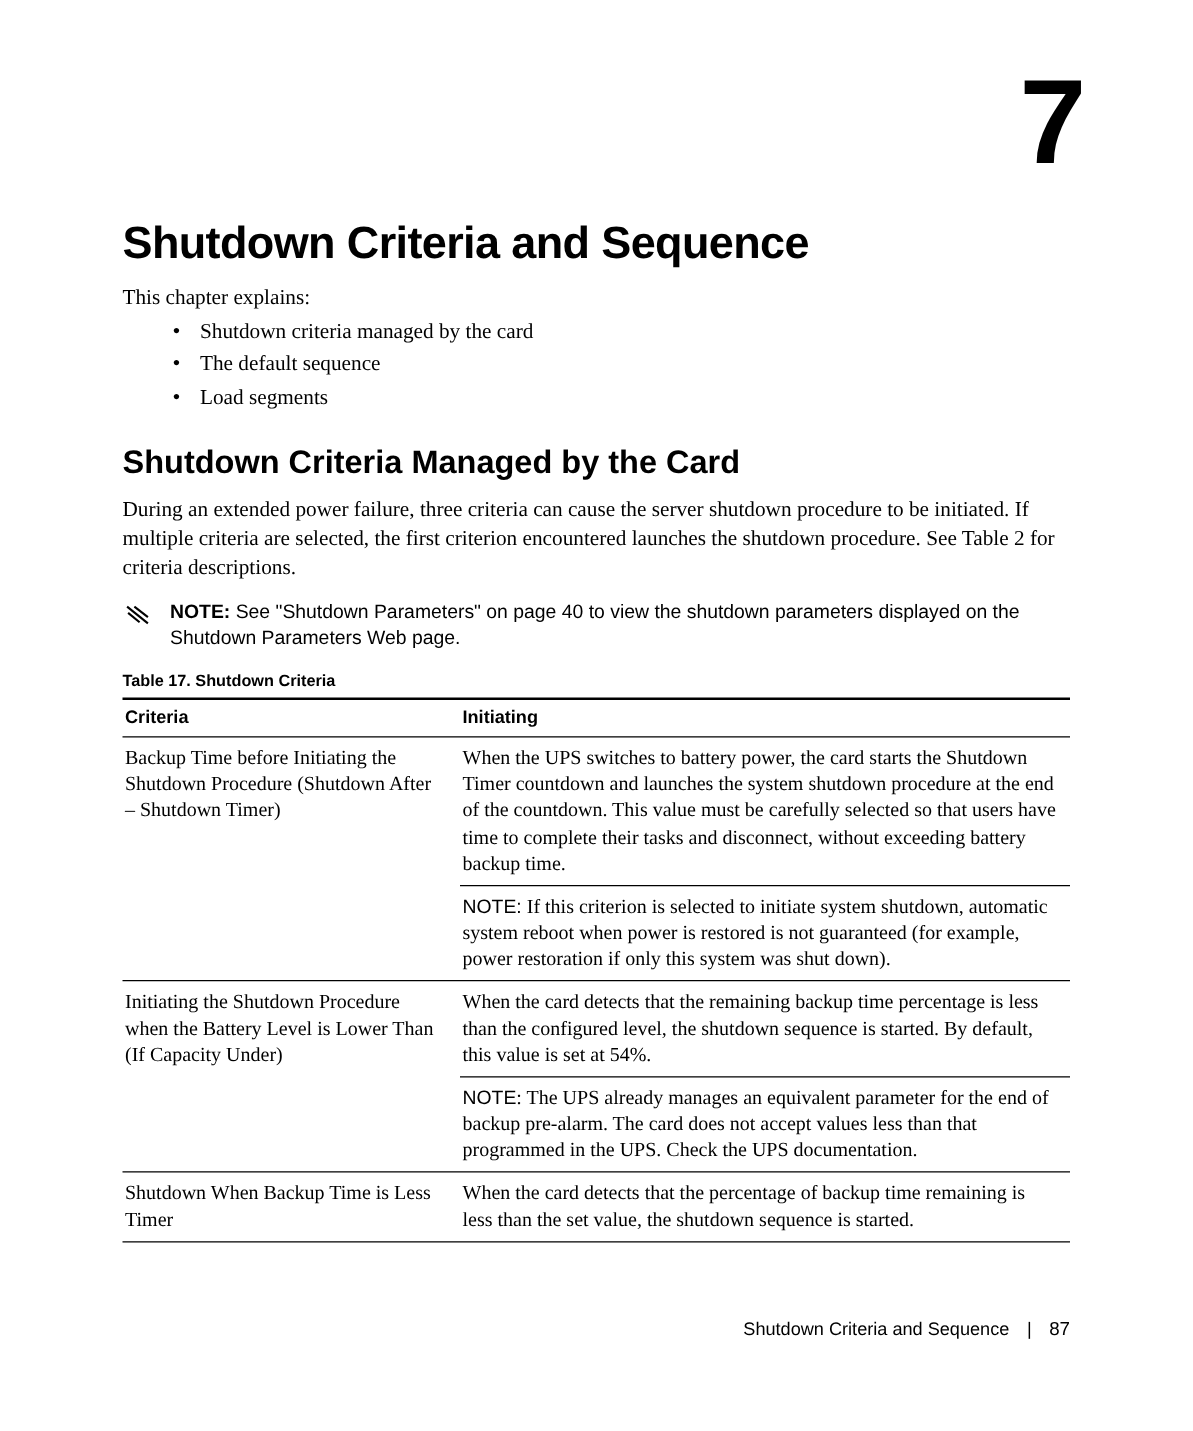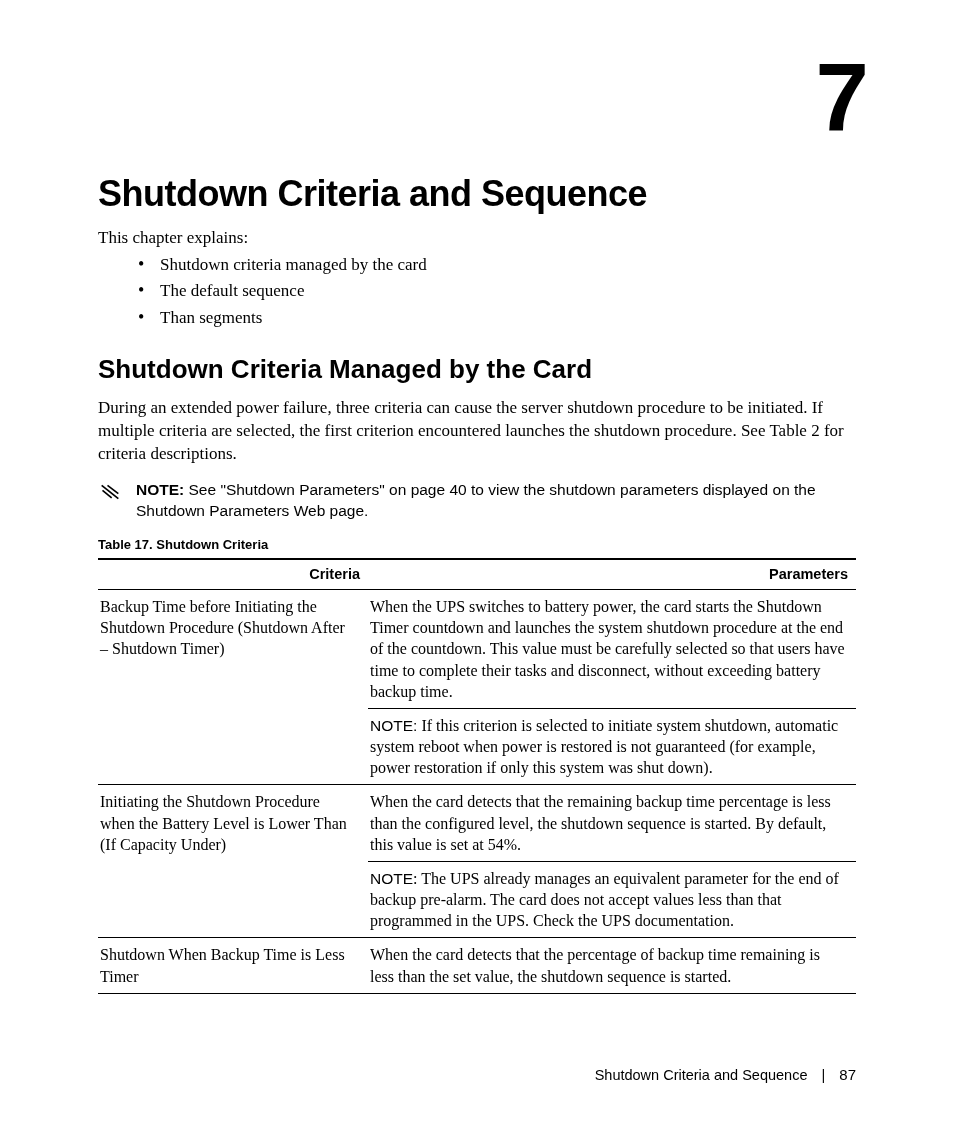--- a/index.html
+++ b/index.html
@@ -85,40 +85,40 @@
   }
   table.criteria {
     width: 100%;
     border-collapse: collapse;
     font-size: 16px;
   }
   table.criteria th {
     font-family: Arial, Helvetica, sans-serif;
     font-weight: 700;
     font-size: 14.5px;
-    text-align: right;
+    text-align: left;
     border-top: 2px solid #000;
     border-bottom: 1.5px solid #000;
     padding: 5px 8px 5px 2px;
   }
   table.criteria td {
     vertical-align: top;
     padding: 6px 8px 6px 2px;
     border-bottom: 1px solid #000;
     line-height: 1.32;
   }
   table.criteria td.crit { width: 250px; padding-right: 18px; margin-left: 20px; }
   .subnote-label {
     font-family: Arial, Helvetica, sans-serif;
     font-weight: 400;
     font-size: 15.5px;
   }
   .footer {
     position: absolute;
-    bottom: 59px;
+    bottom: 70px;
     right: 98px;
     font-family: Arial, Helvetica, sans-serif;
     font-size: 14.5px;
     text-align: right;
   }
   .footer .divider { margin: 0 10px; }
   .footer .pagenum { font-size: 15px; }
 </style>
 </head>
 <body>
@@ -127,21 +127,21 @@
 
   <div class="chapter-number">7</div>
 
   <h1 class="chapter-title">Shutdown Criteria and Sequence</h1>
 
   <p class="intro">This chapter explains:</p>
 
   <ul class="bullets">
     <li>Shutdown criteria managed by the card</li>
     <li>The default sequence</li>
-    <li>Than segments</li>
+    <li>Load segments</li>
   </ul>
 
   <h2 class="section-title">Shutdown Criteria Managed by the Card</h2>
 
   <p class="body">During an extended power failure, three criteria can cause the server shutdown procedure to be initiated. If multiple criteria are selected, the first criterion encountered launches the shutdown procedure. See Table 2 for criteria descriptions.</p>
 
   <div class="note-block">
     <span class="note-icon">
       <svg viewBox="0 0 24 24" width="24" height="20">
         <rect x="1" y="3" width="22" height="18" fill="#fff" stroke="#000" stroke-width="0"></rect>
@@ -154,21 +154,21 @@
       <span class="note-label">NOTE:</span><span> See "Shutdown Parameters" on page 40 to view the shutdown parameters displayed on the Shutdown Parameters Web page.</span>
     </div>
   </div>
 
   <div class="table-caption">Table 17. Shutdown Criteria</div>
 
   <table class="criteria">
     <thead>
       <tr>
         <th>Criteria</th>
-        <th>Parameters</th>
+        <th>Initiating</th>
       </tr>
     </thead>
     <tbody>
       <tr>
         <td class="crit" rowspan="2">Backup Time before Initiating the Shutdown Procedure (Shutdown After – Shutdown Timer)</td>
         <td class="desc">When the UPS switches to battery power, the card starts the Shutdown Timer countdown and launches the system shutdown procedure at the end of the countdown. This value must be carefully selected so that users have time to complete their tasks and disconnect, without exceeding battery backup time.</td>
       </tr>
       <tr>
         <td class="desc">
           <span class="subnote-label">NOTE:</span><span> If this criterion is selected to initiate system shutdown, automatic system reboot when power is restored is not guaranteed (for example, power restoration if only this system was shut down).</span>

